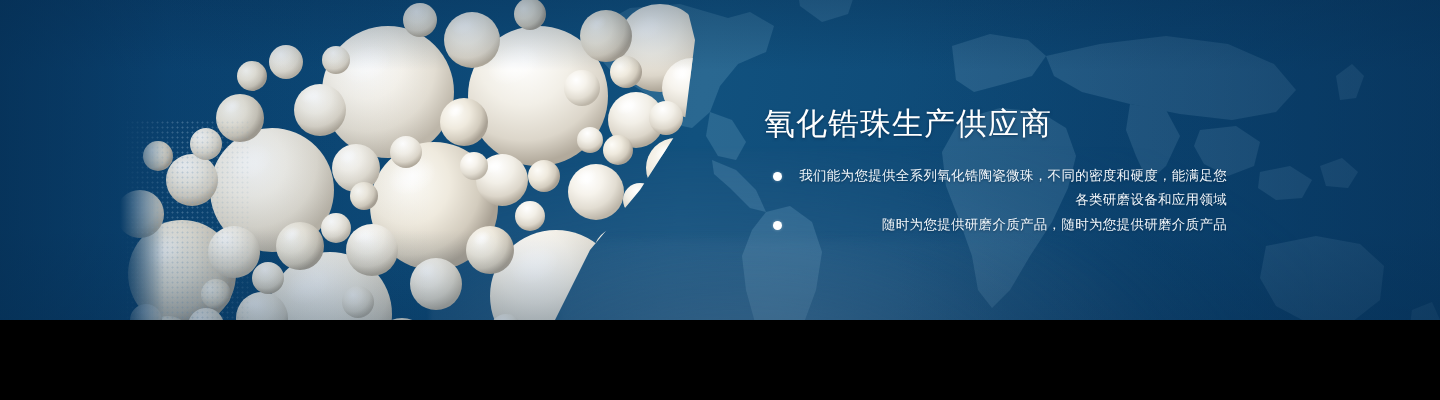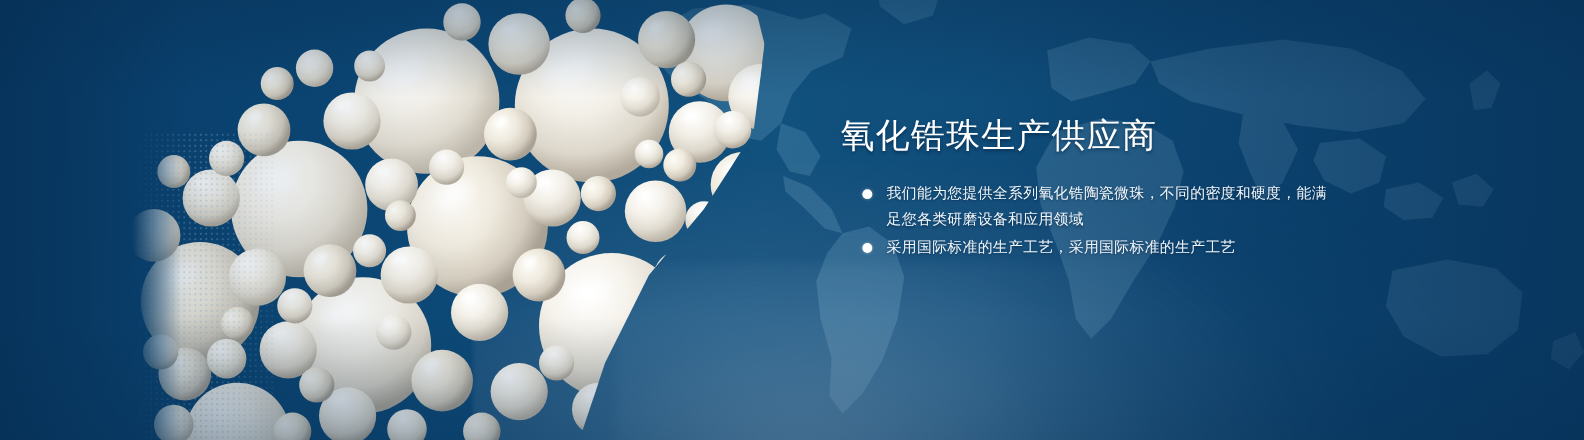--- a/index.html
+++ b/index.html
@@ -3,21 +3,21 @@
 <meta charset="utf-8">
 <style>
   html, body {
     margin: 0;
     padding: 0;
     background: #000;
   }
   #banner {
     position: relative;
     width: 1440px;
-    height: 400px;
+    height: 320px;
     overflow: hidden;
     font-family: "Liberation Sans", "DejaVu Sans", sans-serif;
     background: #0a4471;
   }
 
   
   .bg-base {
     position: absolute;
     inset: 0;
     background:
@@ -117,21 +117,21 @@
   .headline {
     font-size: 31px;
     line-height: 40px;
     color: #ffffff;
     letter-spacing: 1px;
     font-weight: 400;
     margin: 0 0 20px 2px;
     text-shadow: 0 1px 3px rgba(2,28,54,0.55);
     white-space: nowrap;
   }
-  .bullets { list-style: none; margin: 16px; padding: 0; }
+  .bullets { list-style: none; margin: 5px; padding: 0; text-align: right; }
   .bullet {
     position: relative;
     padding-left: 28px;
     margin-bottom: 2px;
     font-size: 13.5px;
     line-height: 23.5px;
     color: #f2f7fb;
     letter-spacing: 0.3px;
     text-shadow: 0 1px 2px rgba(2,28,54,0.5);
   }
@@ -378,18 +378,18 @@
   <div class="copy">
     <h1 class="headline">氧化锆珠生产供应商</h1>
 
     <ul class="bullets">
       <li class="bullet">
         <span class="dot"></span>
         <span class="txt">我们能为您提供全系列氧化锆陶瓷微珠，不同的密度和硬度，能满足您各类研磨设备和应用领域</span>
       </li>
       <li class="bullet">
         <span class="dot"></span>
-        <span class="txt">采用国际标准的生产工艺，采用国际标准的生产工艺</span>
+        <span class="txt">随时为您提供研磨介质产品，随时为您提供研磨介质产品</span>
       </li>
     </ul>
   </div>
 
 </div>
 
 </body></html>

